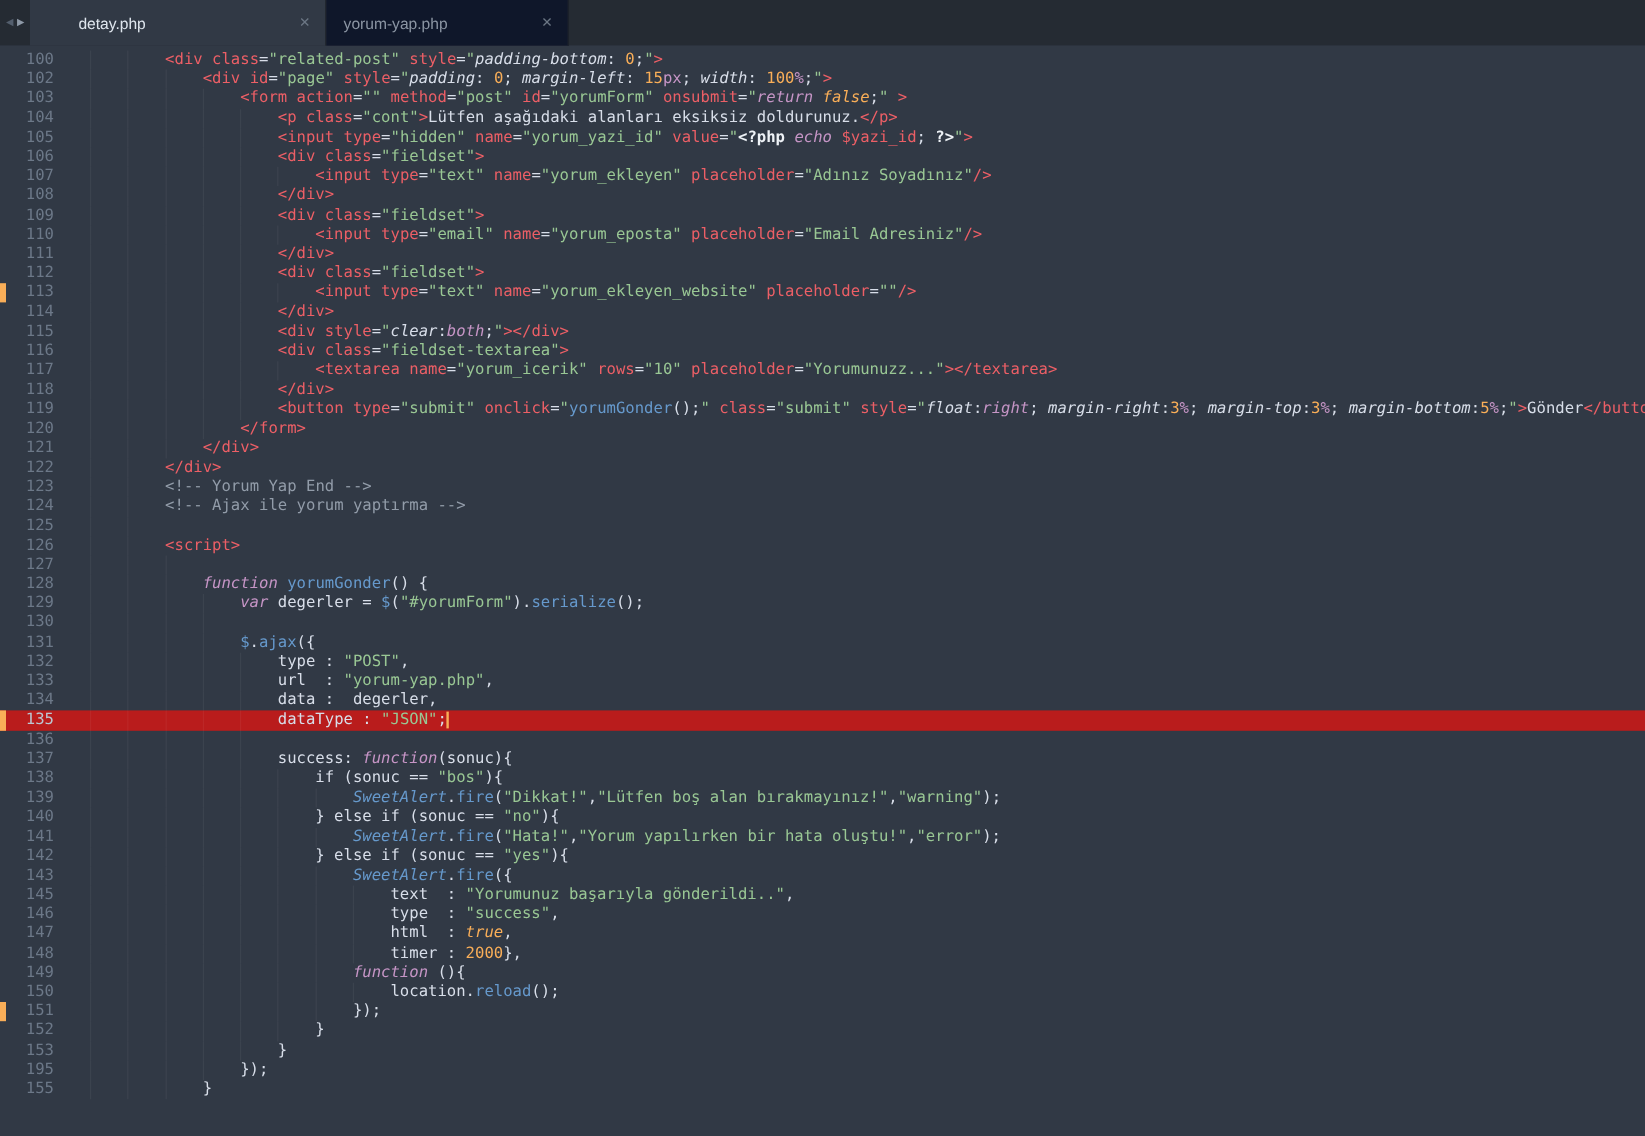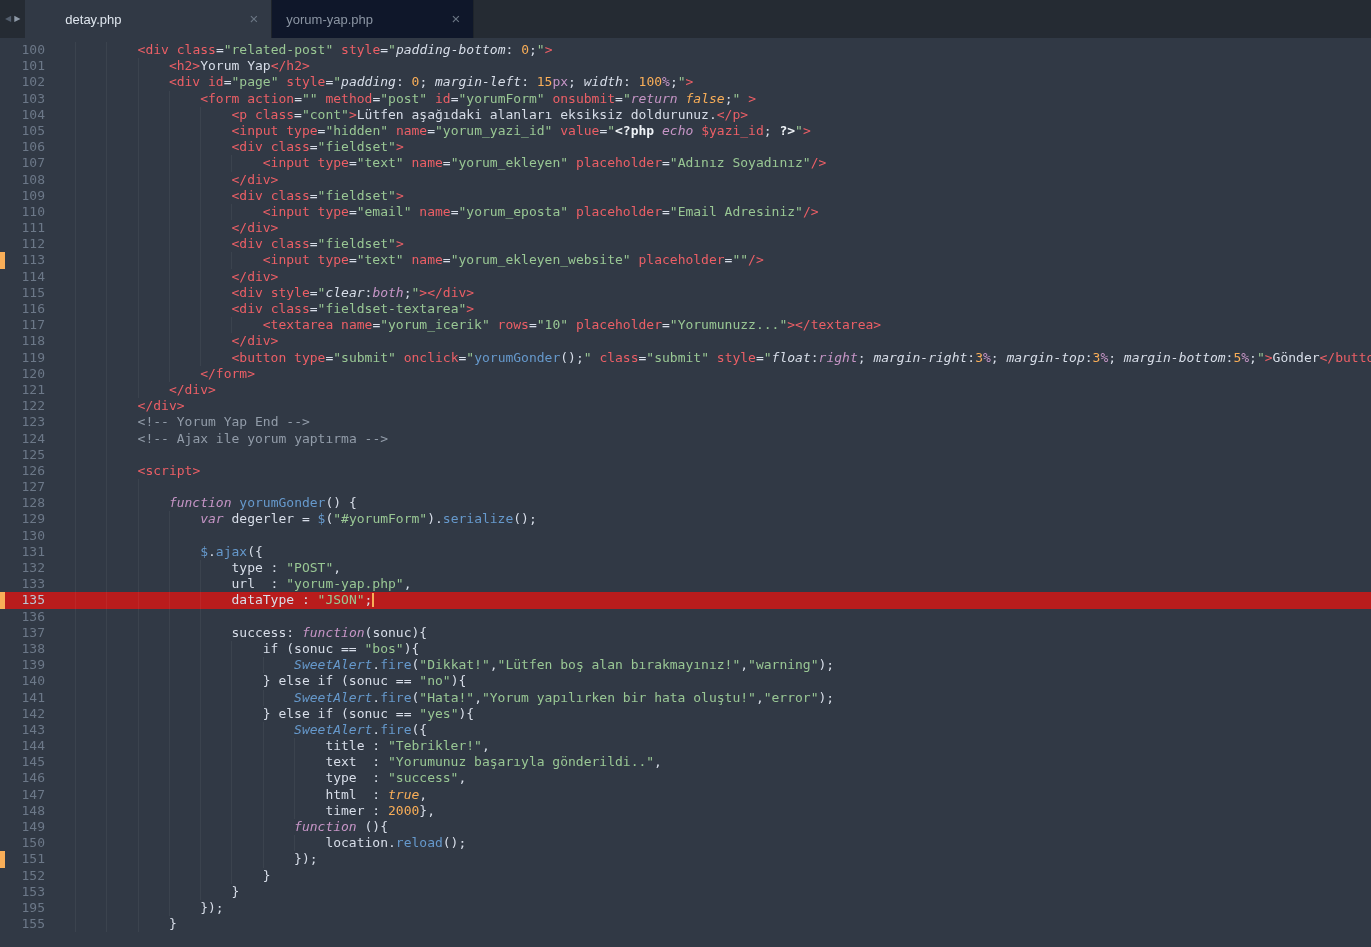--- a/index.html
+++ b/index.html
@@ -68,24 +68,20 @@
       <span class="tab-label">yorum-yap.php</span>
       <span class="close">×</span>
     </div>
   </div>
   <div class="editor" id="code-area">
       <div class="row">
         <span class="gutter">100</span>
         <span class="code"><span class="ig"></span><span class="ig"></span><span class="tk-t">&lt;div</span><span class="tk-p"> </span><span class="tk-a">class</span><span class="tk-p">=</span><span class="tk-s">"related-post"</span><span class="tk-p"> </span><span class="tk-a">style</span><span class="tk-p">=</span><span class="tk-s">"</span><span class="tk-cp">padding-bottom</span><span class="tk-p">: </span><span class="tk-n">0</span><span class="tk-p">;</span><span class="tk-s">"</span><span class="tk-t">&gt;</span></span>
       </div>
       <div class="row">
-        <span class="gutter">101</span>
-        <span class="code"><span class="ig"></span><span class="ig"></span><span class="ig"></span><span class="tk-t">&lt;h2&gt;</span><span class="tk-p">Yorum Yap</span><span class="tk-t">&lt;/h2&gt;</span></span>
-      </div>
-      <div class="row">
         <span class="gutter">102</span>
         <span class="code"><span class="ig"></span><span class="ig"></span><span class="ig"></span><span class="tk-t">&lt;div</span><span class="tk-p"> </span><span class="tk-a">id</span><span class="tk-p">=</span><span class="tk-s">"page"</span><span class="tk-p"> </span><span class="tk-a">style</span><span class="tk-p">=</span><span class="tk-s">"</span><span class="tk-cp">padding</span><span class="tk-p">: </span><span class="tk-n">0</span><span class="tk-p">; </span><span class="tk-cp">margin-left</span><span class="tk-p">: </span><span class="tk-n">15</span><span class="tk-u">px</span><span class="tk-p">; </span><span class="tk-cp">width</span><span class="tk-p">: </span><span class="tk-n">100</span><span class="tk-u">%</span><span class="tk-p">;</span><span class="tk-s">"</span><span class="tk-t">&gt;</span></span>
       </div>
       <div class="row">
         <span class="gutter">103</span>
         <span class="code"><span class="ig"></span><span class="ig"></span><span class="ig"></span><span class="ig"></span><span class="tk-t">&lt;form</span><span class="tk-p"> </span><span class="tk-a">action</span><span class="tk-p">=</span><span class="tk-s">""</span><span class="tk-p"> </span><span class="tk-a">method</span><span class="tk-p">=</span><span class="tk-s">"post"</span><span class="tk-p"> </span><span class="tk-a">id</span><span class="tk-p">=</span><span class="tk-s">"yorumForm"</span><span class="tk-p"> </span><span class="tk-a">onsubmit</span><span class="tk-p">=</span><span class="tk-s">"</span><span class="tk-k">return</span><span class="tk-p"> </span><span class="tk-l">false</span><span class="tk-p">;</span><span class="tk-s">"</span><span class="tk-p"> </span><span class="tk-t">&gt;</span></span>
       </div>
       <div class="row">
         <span class="gutter">104</span>
         <span class="code"><span class="ig"></span><span class="ig"></span><span class="ig"></span><span class="ig"></span><span class="ig"></span><span class="tk-t">&lt;p</span><span class="tk-p"> </span><span class="tk-a">class</span><span class="tk-p">=</span><span class="tk-s">"cont"</span><span class="tk-t">&gt;</span><span class="tk-p">Lütfen aşağıdaki alanları eksiksiz doldurunuz.</span><span class="tk-t">&lt;/p&gt;</span></span>
@@ -199,20 +195,24 @@
         <span class="gutter">131</span>
         <span class="code"><span class="ig"></span><span class="ig"></span><span class="ig"></span><span class="ig"></span><span class="tk-f">$</span><span class="tk-p">.</span><span class="tk-f">ajax</span><span class="tk-p">({</span></span>
       </div>
       <div class="row">
         <span class="gutter">132</span>
         <span class="code"><span class="ig"></span><span class="ig"></span><span class="ig"></span><span class="ig"></span><span class="ig"></span><span class="tk-p">type : </span><span class="tk-s">"POST"</span><span class="tk-p">,</span></span>
       </div>
       <div class="row">
         <span class="gutter">133</span>
         <span class="code"><span class="ig"></span><span class="ig"></span><span class="ig"></span><span class="ig"></span><span class="ig"></span><span class="tk-p">url  : </span><span class="tk-s">"yorum-yap.php"</span><span class="tk-p">,</span></span>
+      </div>
+      <div class="row">
+        <span class="gutter">134</span>
+        <span class="code"><span class="ig"></span><span class="ig"></span><span class="ig"></span><span class="ig"></span><span class="ig"></span><span class="tk-p">data :  degerler,</span></span>
       </div>
       <div class="row active">
         <span class="mark"></span>
         <span class="gutter">135</span>
         <span class="code"><span class="ig"></span><span class="ig"></span><span class="ig"></span><span class="ig"></span><span class="ig"></span><span class="tk-p">dataType : </span><span class="tk-s">"JSON"</span><span class="tk-p">;</span><span class="caret"></span></span>
       </div>
       <div class="row">
         <span class="gutter">136</span>
         <span class="code"><span class="ig"></span><span class="ig"></span><span class="ig"></span><span class="ig"></span><span class="ig"></span></span>
       </div>
@@ -238,24 +238,20 @@
       </div>
       <div class="row">
         <span class="gutter">142</span>
         <span class="code"><span class="ig"></span><span class="ig"></span><span class="ig"></span><span class="ig"></span><span class="ig"></span><span class="ig"></span><span class="tk-p">} else if (sonuc == </span><span class="tk-s">"yes"</span><span class="tk-p">){</span></span>
       </div>
       <div class="row">
         <span class="gutter">143</span>
         <span class="code"><span class="ig"></span><span class="ig"></span><span class="ig"></span><span class="ig"></span><span class="ig"></span><span class="ig"></span><span class="ig"></span><span class="tk-fi">SweetAlert</span><span class="tk-p">.</span><span class="tk-f">fire</span><span class="tk-p">({</span></span>
       </div>
       <div class="row">
-        <span class="gutter">144</span>
-        <span class="code"><span class="ig"></span><span class="ig"></span><span class="ig"></span><span class="ig"></span><span class="ig"></span><span class="ig"></span><span class="ig"></span><span class="ig"></span><span class="tk-p">title : </span><span class="tk-s">"Tebrikler!"</span><span class="tk-p">,</span></span>
-      </div>
-      <div class="row">
         <span class="gutter">145</span>
         <span class="code"><span class="ig"></span><span class="ig"></span><span class="ig"></span><span class="ig"></span><span class="ig"></span><span class="ig"></span><span class="ig"></span><span class="ig"></span><span class="tk-p">text  : </span><span class="tk-s">"Yorumunuz başarıyla gönderildi.."</span><span class="tk-p">,</span></span>
       </div>
       <div class="row">
         <span class="gutter">146</span>
         <span class="code"><span class="ig"></span><span class="ig"></span><span class="ig"></span><span class="ig"></span><span class="ig"></span><span class="ig"></span><span class="ig"></span><span class="ig"></span><span class="tk-p">type  : </span><span class="tk-s">"success"</span><span class="tk-p">,</span></span>
       </div>
       <div class="row">
         <span class="gutter">147</span>
         <span class="code"><span class="ig"></span><span class="ig"></span><span class="ig"></span><span class="ig"></span><span class="ig"></span><span class="ig"></span><span class="ig"></span><span class="ig"></span><span class="tk-p">html  : </span><span class="tk-l">true</span><span class="tk-p">,</span></span>

